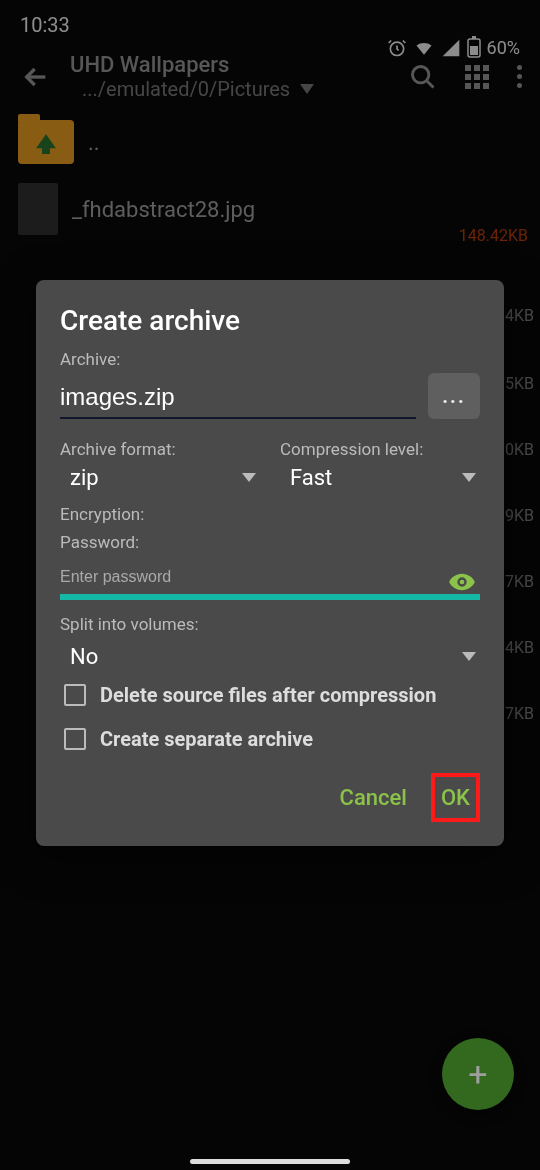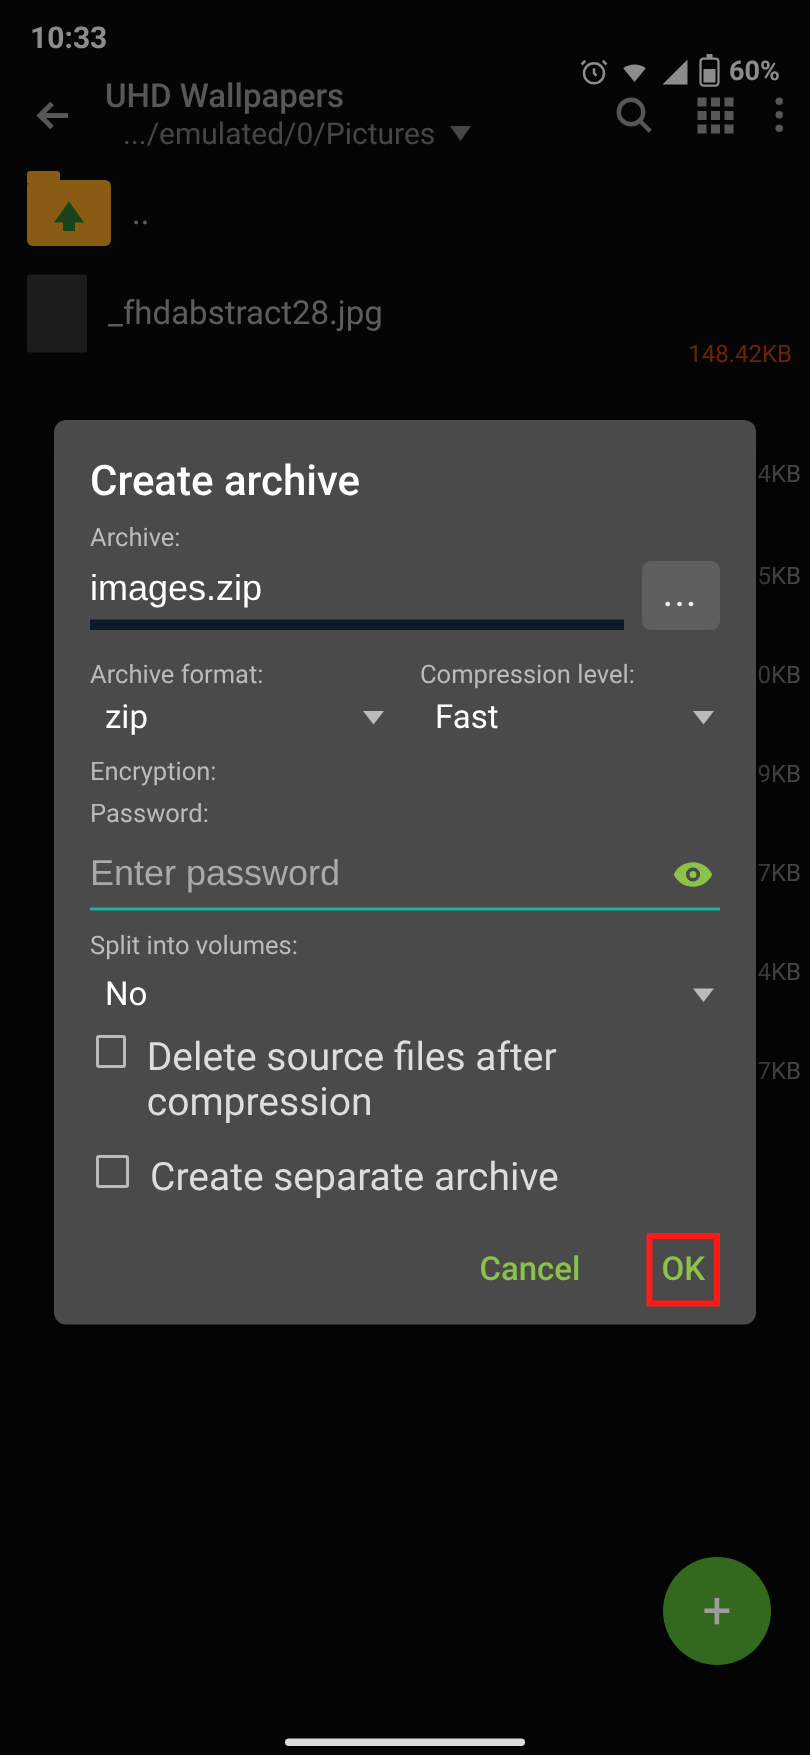--- a/index.html
+++ b/index.html
@@ -1,19 +1,19 @@
 <!DOCTYPE html>
 <html><head>
 <meta charset="utf-8">
 <style>
   * { box-sizing: border-box; margin: 0; padding: 0; }
   html, body { width: 540px; height: 1170px; background: #0a0a0a; font-family: Roboto, Arial, sans-serif; color: #ccc; overflow: hidden; }
   
   
-  .status-bar { display: flex; justify-content: space-between; align-items: center; padding: 10px 20px 4px 20px; height: 44px; color: #fff; font-size: 20px; font-weight: 700; }
+  .status-bar { display: flex; justify-content: space-between; align-items: center; padding: 10px 20px 4px 20px; height: 44px; color: #fff; font-size: 20px; font-weight: 400; }
   .status-right { display: flex; align-items: flex-end; gap: 6px; font-size: 18px; margin-top: 44px; }
   .status-right svg, .status-right .icn { display: inline-block; }
   
   
   .app-bar { display: flex; align-items: center; padding: 8px 12px 8px 20px; gap: 18px; }
   .back-icon { width: 32px; height: 32px; color: #9e9e9e; }
   .title-block { flex: 1; }
   .app-title { color: #9e9e9e; font-size: 22px; font-weight: 500; }
   .app-path { color: #808080; font-size: 20px; display: flex; align-items: center; gap: 4px; margin-left: 12px; }
   .triangle-dn { width: 0; height: 0; border-left: 7px solid transparent; border-right: 7px solid transparent; border-top: 10px solid #808080; margin-left: 6px; }
@@ -32,44 +32,44 @@
   .folder-up .up-arrow { position:absolute; left:50%; top:50%; transform:translate(-50%,-55%); width:0; height:0; border-left:10px solid transparent; border-right:10px solid transparent; border-bottom:14px solid #2e7d32; }
   .folder-up .up-stem { position:absolute; left:50%; top:50%; transform:translate(-50%, 2px); width:8px; height:10px; background:#2e7d32; }
   .thumb { width: 40px; height: 52px; background: #333; border-radius: 2px; }
   .file-name { flex: 1; color: #aaa; font-size: 22px; }
   .file-size { position: absolute; right: 0; bottom: -2px; color: #c2410c; font-size: 16px; }
   
   
   .scrim { position: absolute; top: 0; left: 0; right: 0; bottom: 0; background: rgba(0,0,0,0.45); }
   
   
-  .dialog { position: absolute; left: 36px; right: 36px; top: 280px; background: #4a4a4a; border-radius: 8px; padding: 24px 24px 12px 24px; box-shadow: 0 10px 40px rgba(0,0,0,0.6); }
+  .dialog { position: absolute; left: 36px; right: 36px; top: 280px; background: #4a4a4a; border-radius: 8px; padding: 24px 24px 24px 24px; box-shadow: 0 10px 40px rgba(0,0,0,0.6); }
   .dialog h2 { color: #fff; font-size: 28px; font-weight: 500; margin-bottom: 12px; }
   .label { color: #bbb; font-size: 17px; margin-top: 6px; }
   .archive-row { display: flex; align-items: flex-end; gap: 12px; margin-top: 4px; }
-  .text-input { flex: 1; background: transparent; border: none; border-bottom: 7px solid #0f172a; color: #fff; font-size: 24px; padding: 6px 0 6px 0; outline: none; }
-  .password-input { width: 100%; background: transparent; border: none; border-bottom: 2px solid #14b8a6; color: #84cc16; font-size: 24px; padding: 8px 40px 8px 0; outline: none; }
+  .text-input { flex: 1; background: transparent; border: none; border-bottom: 2px solid #0f172a; color: #fff; font-size: 24px; padding: 6px 0 6px 0; outline: none; }
+  .password-input { width: 100%; background: transparent; border: none; border-bottom: 6px solid #14b8a6; color: #84cc16; font-size: 16px; padding: 8px 40px 8px 0; outline: none; }
   .password-input::placeholder { color: #aaa; }
   .browse-btn { width: 52px; height: 46px; background: #5f5f5f; border-radius: 6px; display: flex; align-items: center; justify-content: center; color: #eee; font-size: 20px; letter-spacing: 2px; font-weight: bold; }
   
   .two-col { display: flex; gap: 20px; margin-top: 14px; }
   .col { flex: 1; }
   .select-row { display: flex; justify-content: space-between; align-items: center; color: #fff; font-size: 22px; padding: 6px 4px 4px 10px; }
   .chev { width: 0; height: 0; border-left: 7px solid transparent; border-right: 7px solid transparent; border-top: 9px solid #bbb; }
   
   .full-select { margin-top: 4px; }
   
   .pw-wrap { position: relative; margin-top: 8px; }
   .eye { position: absolute; right: 4px; top: 8px; color: #8bc34a; }
   .eye svg { width: 28px; height: 28px; }
   
-  .checkbox-row { display: flex; gap: 14px; color: #ddd; font-size: 26px; padding: 10px 4px; }
+  .checkbox-row { display: flex; align-items: center; gap: 14px; color: #ddd; font-size: 20px; padding: 10px 4px; font-weight: bold; }
   .checkbox { width: 22px; height: 22px; border: 2px solid #bbb; border-radius: 2px; }
   
-  .dialog-actions { display: flex; justify-content: flex-end; gap: 36px; margin-top: 12px; align-items: center; }
+  .dialog-actions { display: flex; justify-content: flex-end; gap: 16px; margin-top: 12px; align-items: center; }
   .btn-txt { color: #8bc34a; font-size: 22px; font-weight: 500; padding: 8px 8px; }
   .ok-highlight { border: 4px solid #ff1a1a; padding: 8px 6px; }
   
   
   .fab { position: absolute; right: 26px; bottom: 60px; width: 72px; height: 72px; border-radius: 50%; background: #33691e; display: flex; align-items: center; justify-content: center; color: #9e9e9e; font-size: 34px; box-shadow: 0 4px 12px rgba(0,0,0,0.5); }
   
   
   .nav-handle { position: absolute; bottom: 6px; left: 50%; transform: translateX(-50%); width: 160px; height: 5px; background: #ddd; border-radius: 3px; }
   
   

